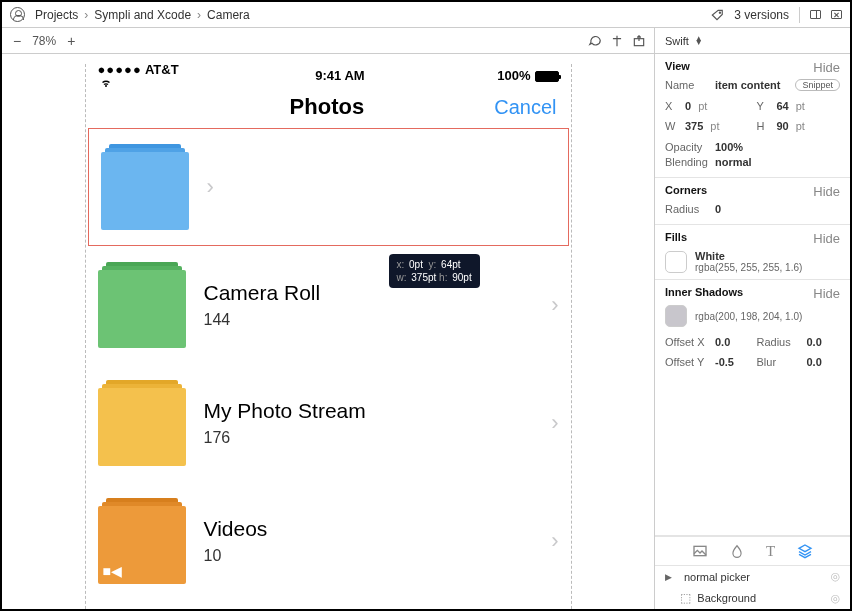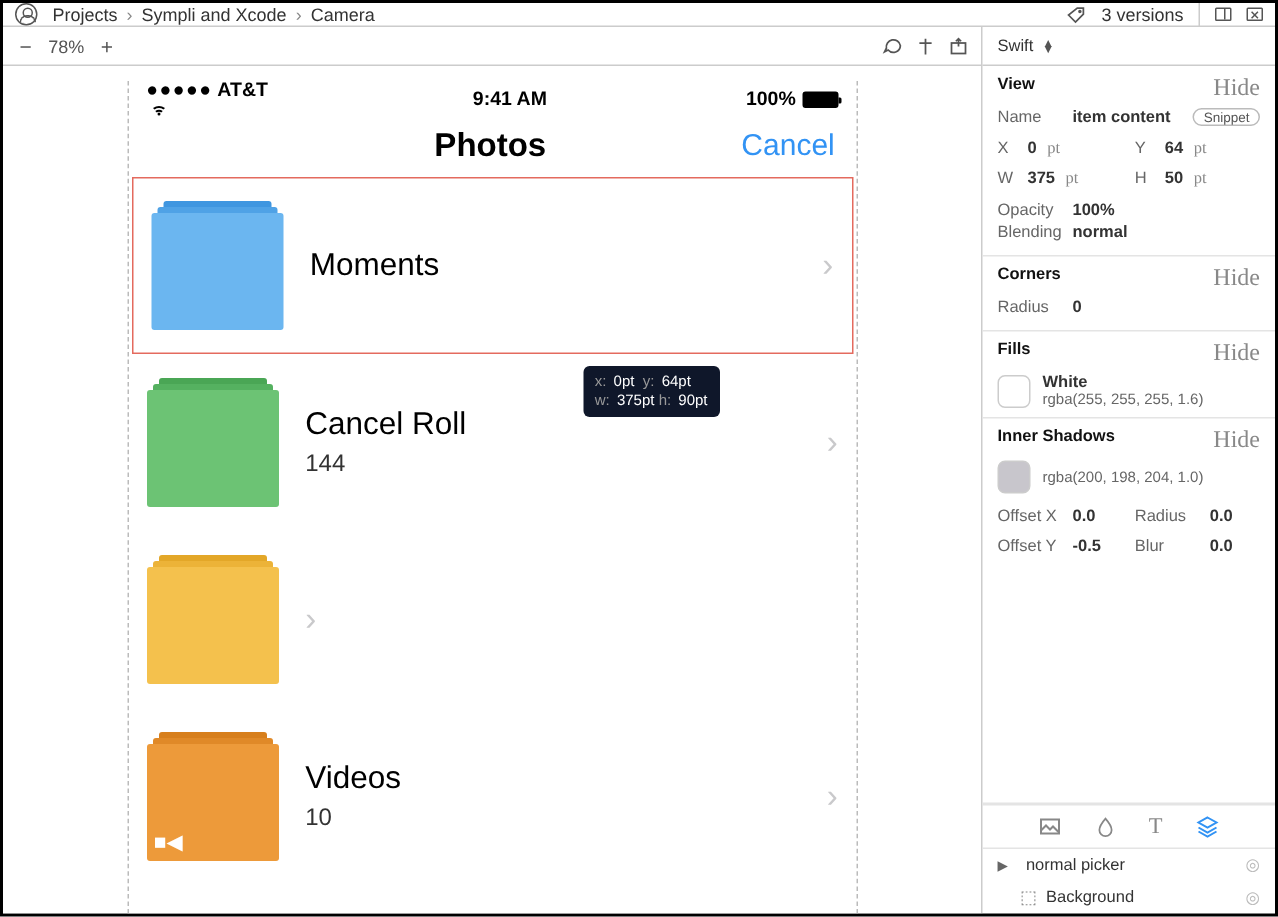--- a/index.html
+++ b/index.html
@@ -1,17 +1,17 @@
 <!DOCTYPE html>
 <html><head>
 <meta charset="utf-8">
 <style>
 * { margin: 0; padding: 0; box-sizing: border-box; font-family: -apple-system, "Helvetica Neue", Arial, sans-serif; }
 body { width: 852px; height: 611px; border: 2px solid #000; background: #fff; display: flex; flex-direction: column; overflow: hidden; }
-.topbar { height: 16px; border-bottom: 1px solid #ccc; display: flex; align-items: center; padding: 0 8px; font-size: 12px; color: #333; }
+.topbar { height: 26px; border-bottom: 1px solid #ccc; display: flex; align-items: center; padding: 0 8px; font-size: 12px; color: #333; }
 .topbar .crumbs { display: flex; align-items: center; gap: 6px; }
 .topbar .crumb-sep { color: #888; }
 .topbar .spacer { flex: 1; }
 .topbar .right { display: flex; align-items: center; gap: 10px; }
 .tag-icon { width: 14px; height: 14px; transform: scaleX(-1); }
 .mid { flex: 1; display: flex; overflow: hidden; }
 .canvas-col { flex: 1; display: flex; flex-direction: column; border-right: 1px solid #ccc; }
 .canvas-toolbar { height: 26px; border-bottom: 1px solid #ccc; display: flex; align-items: center; padding: 0 8px; font-size: 12px; color: #555; gap: 8px; }
 .canvas-toolbar .spacer { flex: 1; }
 .ct-icon { width: 14px; height: 14px; color: #555; display: inline-flex; align-items: center; justify-content: center; }
@@ -36,25 +36,25 @@
 .row .title { font-size: 21px; color: #000; }
 .row .count { font-size: 16px; color: #333; margin-top: 6px; }
 .chev { color: #c9c9cb; font-size: 22px; }
 .vid-ic { position: absolute; left: 5px; bottom: 5px; color: #fff; font-size: 14px; }
 .dim-badge { position: absolute; background: #0f172a; color: #fff; font-size: 10px; border-radius: 4px; padding: 4px 8px; line-height: 1.3; left: 304px; top: 190px; z-index: 5; white-space: pre; }
 .dim-badge .lbl { color: #999; margin-right: 2px; }
 .panel { width: 195px; display: flex; flex-direction: column; font-size: 11px; color: #333; }
 .panel-head { height: 26px; border-bottom: 1px solid #ccc; display: flex; align-items: center; padding: 0 10px; gap: 6px; }
 .section { border-bottom: 1px solid #e4e4e4; padding: 6px 10px; }
 .sec-title { display: flex; justify-content: space-between; font-weight: 600; color: #111; margin-bottom: 4px; }
-.sec-title .hide { color: #888; font-weight: 400; font-size: 16px; font-family: Liberation Serif, serif; }
+.sec-title .hide { color: #888; font-weight: 400; font-size: 13px; }
 .prop-row { display: flex; align-items: center; gap: 6px; margin: 3px 0; }
 .prop-row .lbl { color: #666; width: 44px; }
 .prop-row .v { font-weight: 600; }
-.prop-row .u { color: #888; margin-left: 1px; font-family: Liberation Serif, serif; }
+.prop-row .u { color: #888; margin-left: 1px; }
 .snippet { border: 1px solid #bbb; border-radius: 7px; padding: 0 6px; font-size: 9px; color: #555; margin-left: auto; }
 .swatch { width: 22px; height: 22px; border: 1px solid #ccc; border-radius: 5px; }
 .fill-row { display: flex; align-items: center; gap: 8px; }
 .fill-txt .n { font-weight: 600; }
 .fill-txt .c { color: #666; font-size: 10px; }
 .grid2 { display: grid; grid-template-columns: 1fr 1fr; gap: 2px 8px; }
 .bottom-tabs { border-top: 1px solid #e4e4e4; border-bottom: 1px solid #e4e4e4; height: 30px; display: flex; justify-content: center; gap: 22px; align-items: center; color: #888; }
 .bottom-tabs .active { color: #3293f4; }
 .layer-row { display: flex; align-items: center; padding: 4px 10px; gap: 6px; color: #333; }
 .eye { margin-left: auto; color: #bbb; }
@@ -142,43 +142,43 @@
             <span class="nav-title">Photos</span>
             <span class="cancel">Cancel</span>
           </div>
           <div id="rows">
               <div class="row selected-row">
     <div class="tile">
       <div class="layer l1" style="background:#3f96e0"></div>
       <div class="layer l2" style="background:#4fa2e6"></div>
       <div class="layer l3" style="background:#6bb6f0"></div>
     </div>
-    <div class="txt">
-      <div class="title">Moments</div>
-
-    </div>
     <div class="chev">›</div>
               </div>
               <div class="row">
     <div class="tile">
       <div class="layer l1" style="background:#4aa655"></div>
       <div class="layer l2" style="background:#55b160"></div>
       <div class="layer l3" style="background:#6cc374"></div>
     </div>
     <div class="txt">
-      <div class="title">Cancel Roll</div>
+      <div class="title">Camera Roll</div>
       <div class="count">144</div>
     </div>
     <div class="chev">›</div>
               </div>
               <div class="row">
     <div class="tile">
       <div class="layer l1" style="background:#e3a728"></div>
       <div class="layer l2" style="background:#ecb338"></div>
       <div class="layer l3" style="background:#f4c14d"></div>
+    </div>
+    <div class="txt">
+      <div class="title">My Photo Stream</div>
+      <div class="count">176</div>
     </div>
     <div class="chev">›</div>
               </div>
               <div class="row">
     <div class="tile">
       <div class="layer l1" style="background:#d77f1d"></div>
       <div class="layer l2" style="background:#e08928"></div>
       <div class="layer l3" style="background:#ed9a3a">
                     <span class="vid-ic">■◀</span>
                   </div>
@@ -222,21 +222,21 @@
             <span class="v">64</span>
             <span class="u">pt</span>
           </div>
         <div class="prop-row">
             <span class="lbl" style="width:14px">W</span>
             <span class="v">375</span>
             <span class="u">pt</span>
           </div>
         <div class="prop-row">
             <span class="lbl" style="width:14px">H</span>
-            <span class="v">50</span>
+            <span class="v">90</span>
             <span class="u">pt</span>
           </div>
       </div>
       <div class="prop-row" style="margin-top:6px">
           <span class="lbl">Opacity</span>
           <span class="v">100%</span>
         </div>
       <div class="prop-row">
           <span class="lbl">Blending</span>
           <span class="v">normal</span>

